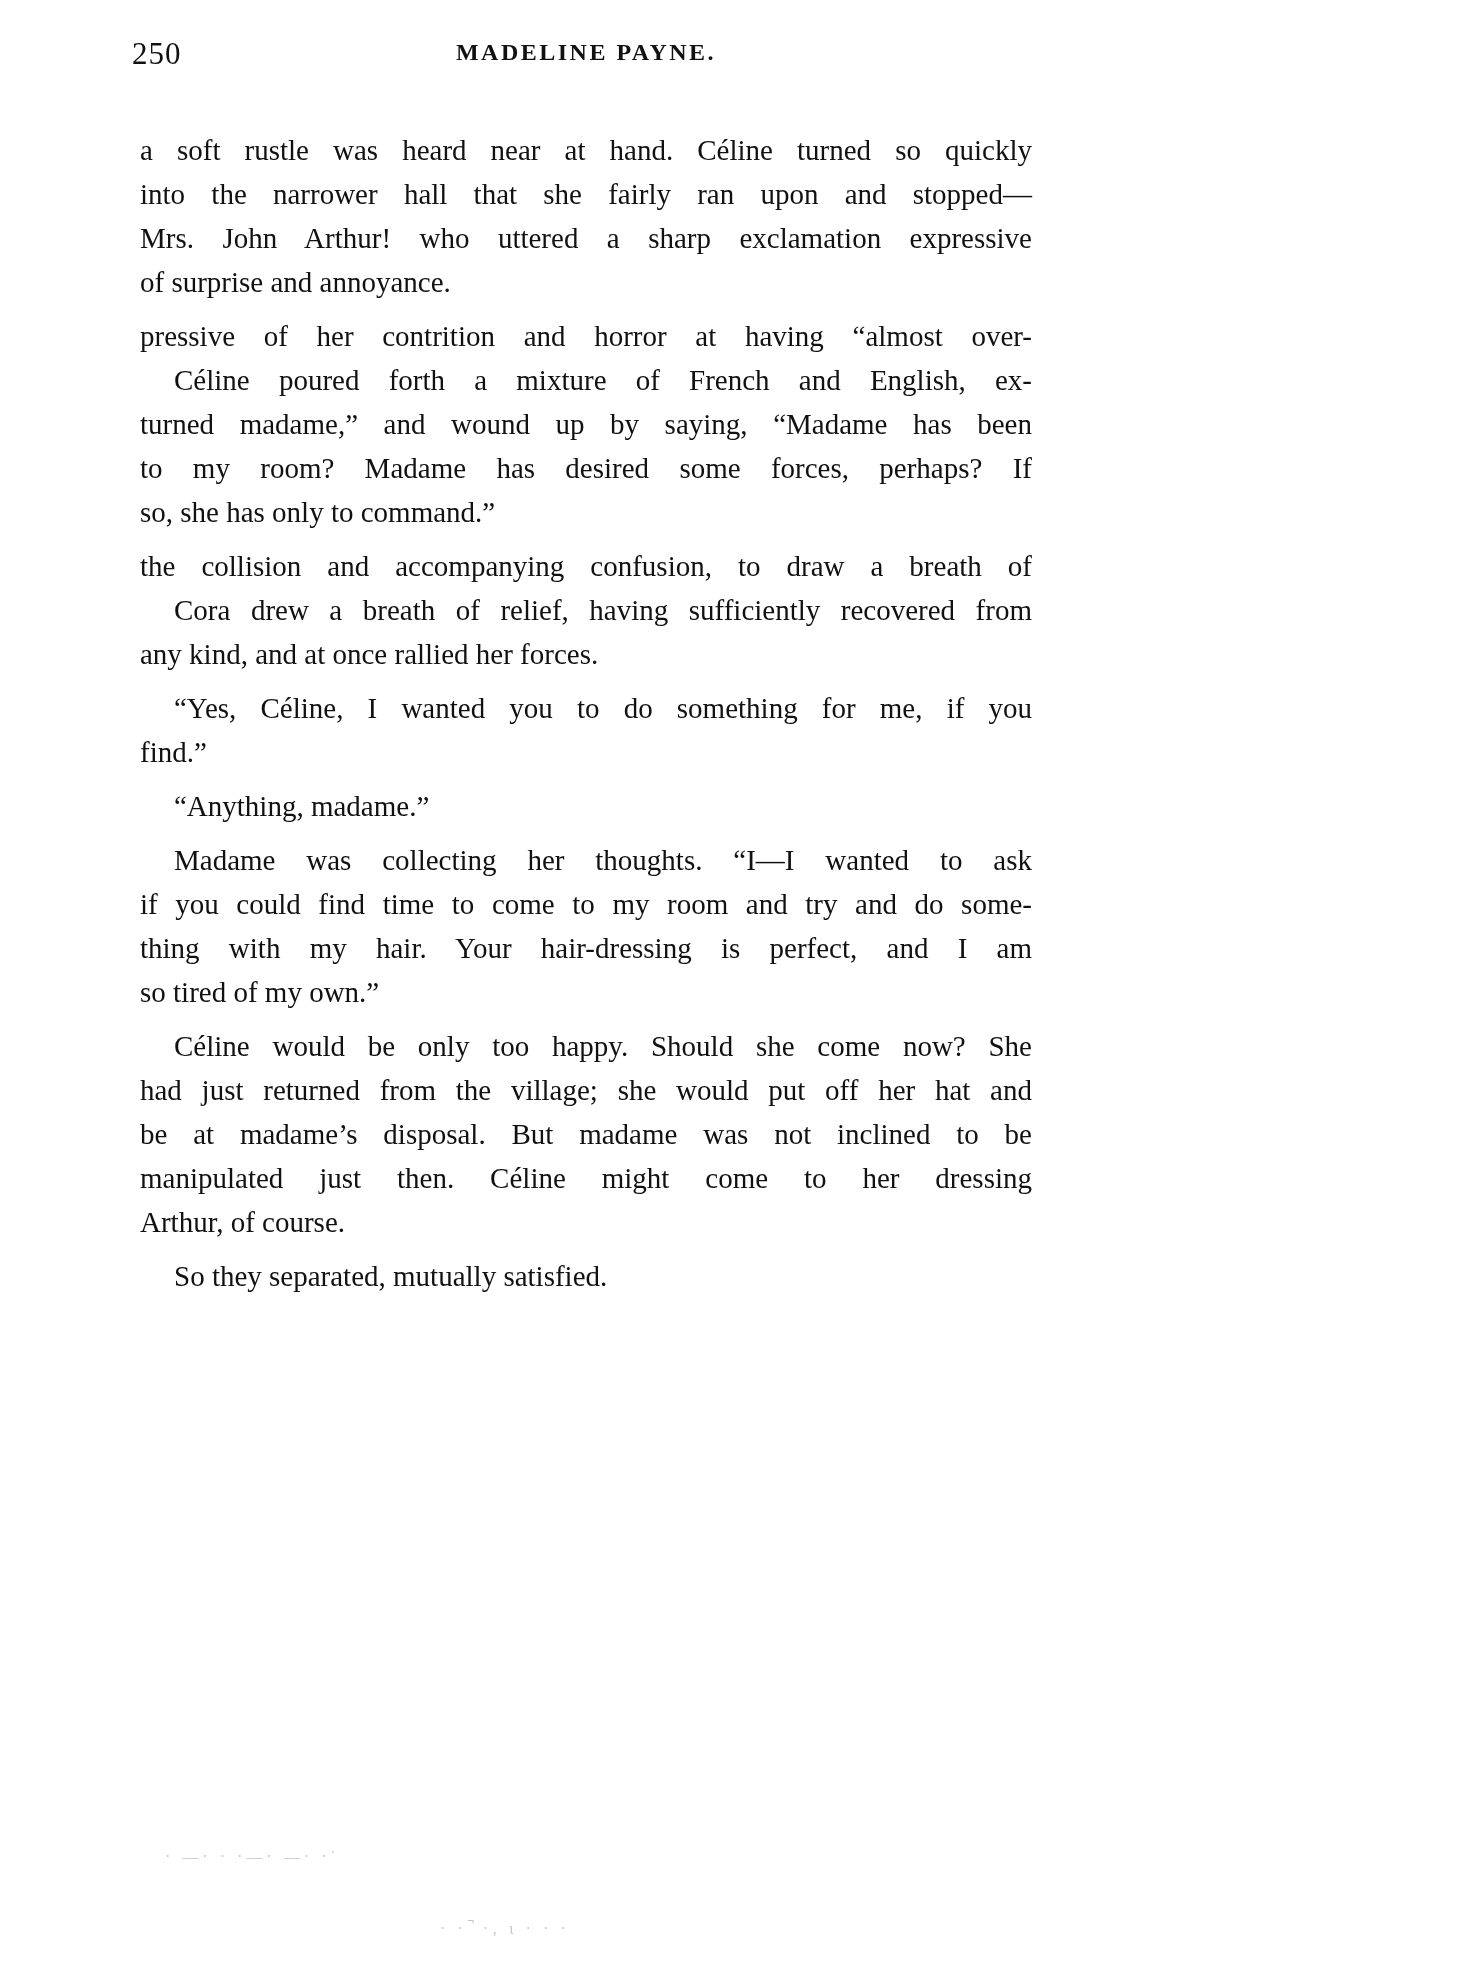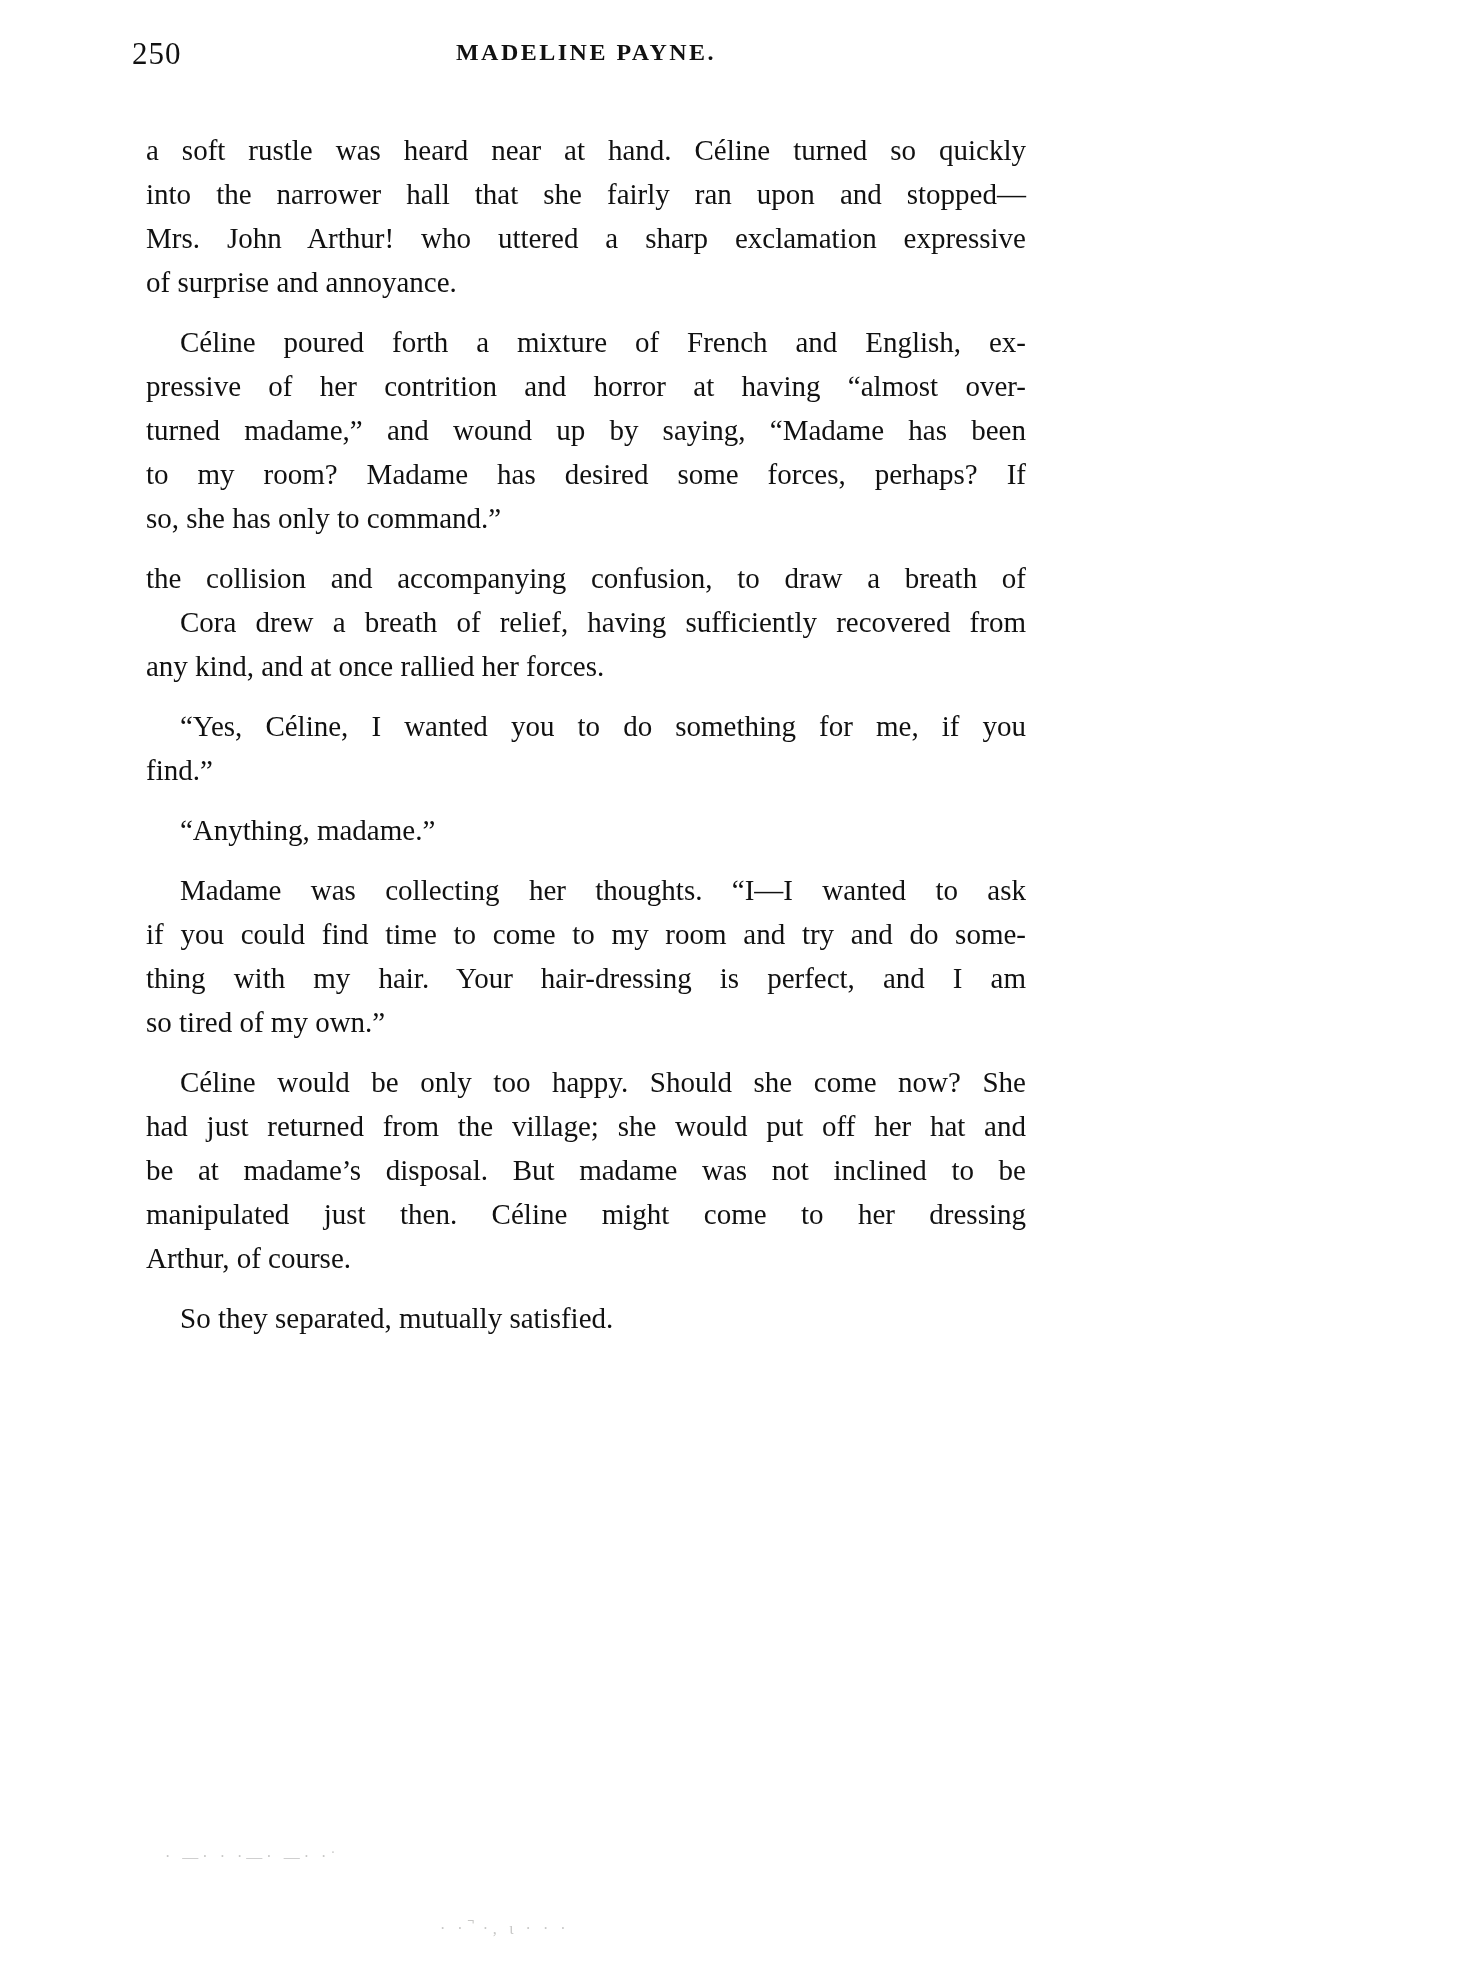--- a/index.html
+++ b/index.html
@@ -41,21 +41,21 @@
     font-weight: bold;
     letter-spacing: 2.5px;
     padding-top: 3px;
   }
   .body-text {
     margin-top: 48px;
     font-size: 29px;
     line-height: 44px;
   }
   .paragraph {
-    margin: 16px;
+    margin: 10px;
   }
   .line {
     text-align: left;
   }
   .line.just {
     text-align: justify;
     text-align-last: justify;
   }
   .line.indent {
     text-indent: 34px;
@@ -87,22 +87,22 @@
       <span class="running-title">MADELINE PAYNE.</span>
     </div>
     <div class="body-text" id="paragraphs">
         <div class="paragraph">
           <div class="line just">a soft rustle was heard near at hand.  Céline turned so quickly</div>
           <div class="line just">into the narrower hall that she fairly ran upon and stopped—</div>
           <div class="line just">Mrs. John Arthur! who uttered a sharp exclamation expressive</div>
           <div class="line">of surprise and annoyance.</div>
         </div>
         <div class="paragraph">
+          <div class="line just">pressive of her contrition and horror at having “almost over-</div>
           <div class="line just indent">Céline poured forth a mixture of French and English, ex-</div>
-          <div class="line just">pressive of her contrition and horror at having “almost over-</div>
           <div class="line just">turned madame,” and wound up by saying, “Madame has been</div>
           <div class="line just">to my room?  Madame has desired some forces, perhaps?  If</div>
           <div class="line">so, she has only to command.”</div>
         </div>
         <div class="paragraph">
           <div class="line just">the collision and accompanying confusion, to draw a breath of</div>
           <div class="line just indent">Cora drew a breath of relief, having sufficiently recovered from</div>
           <div class="line">any kind, and at once rallied her forces.</div>
         </div>
         <div class="paragraph">

